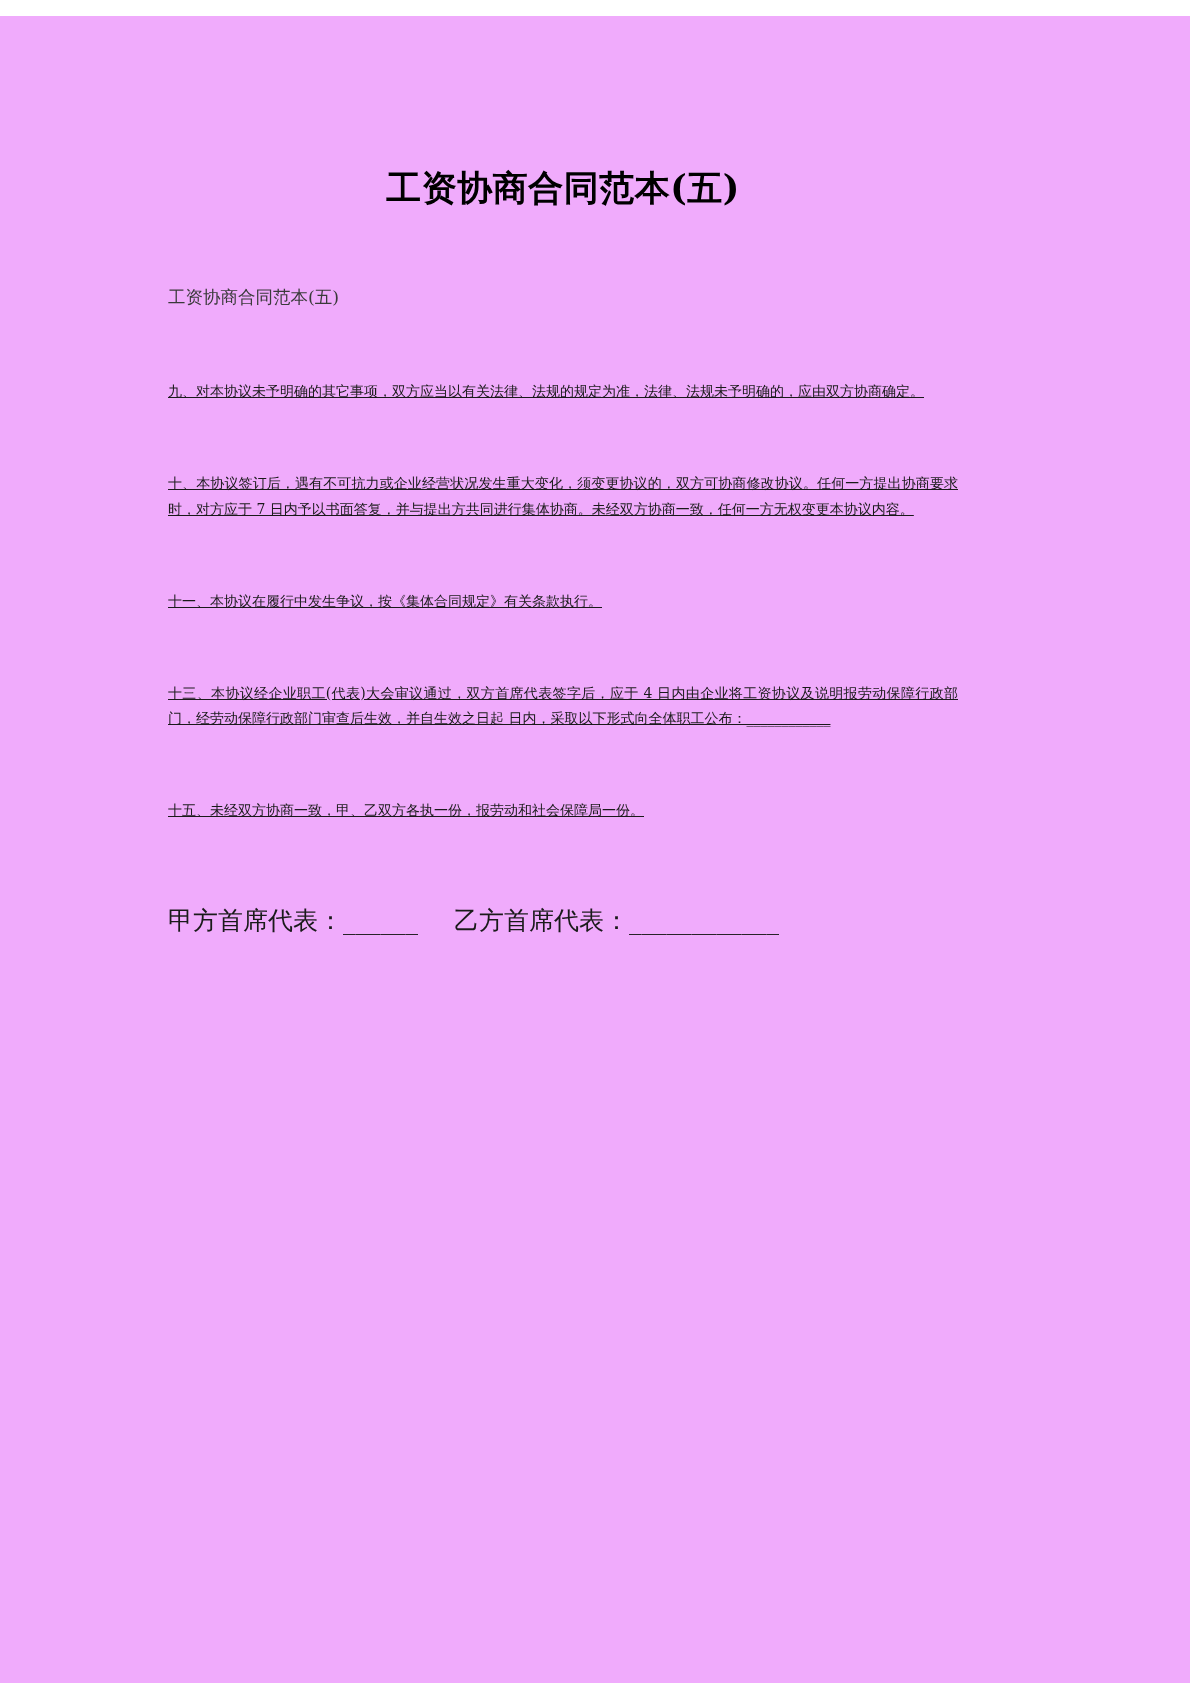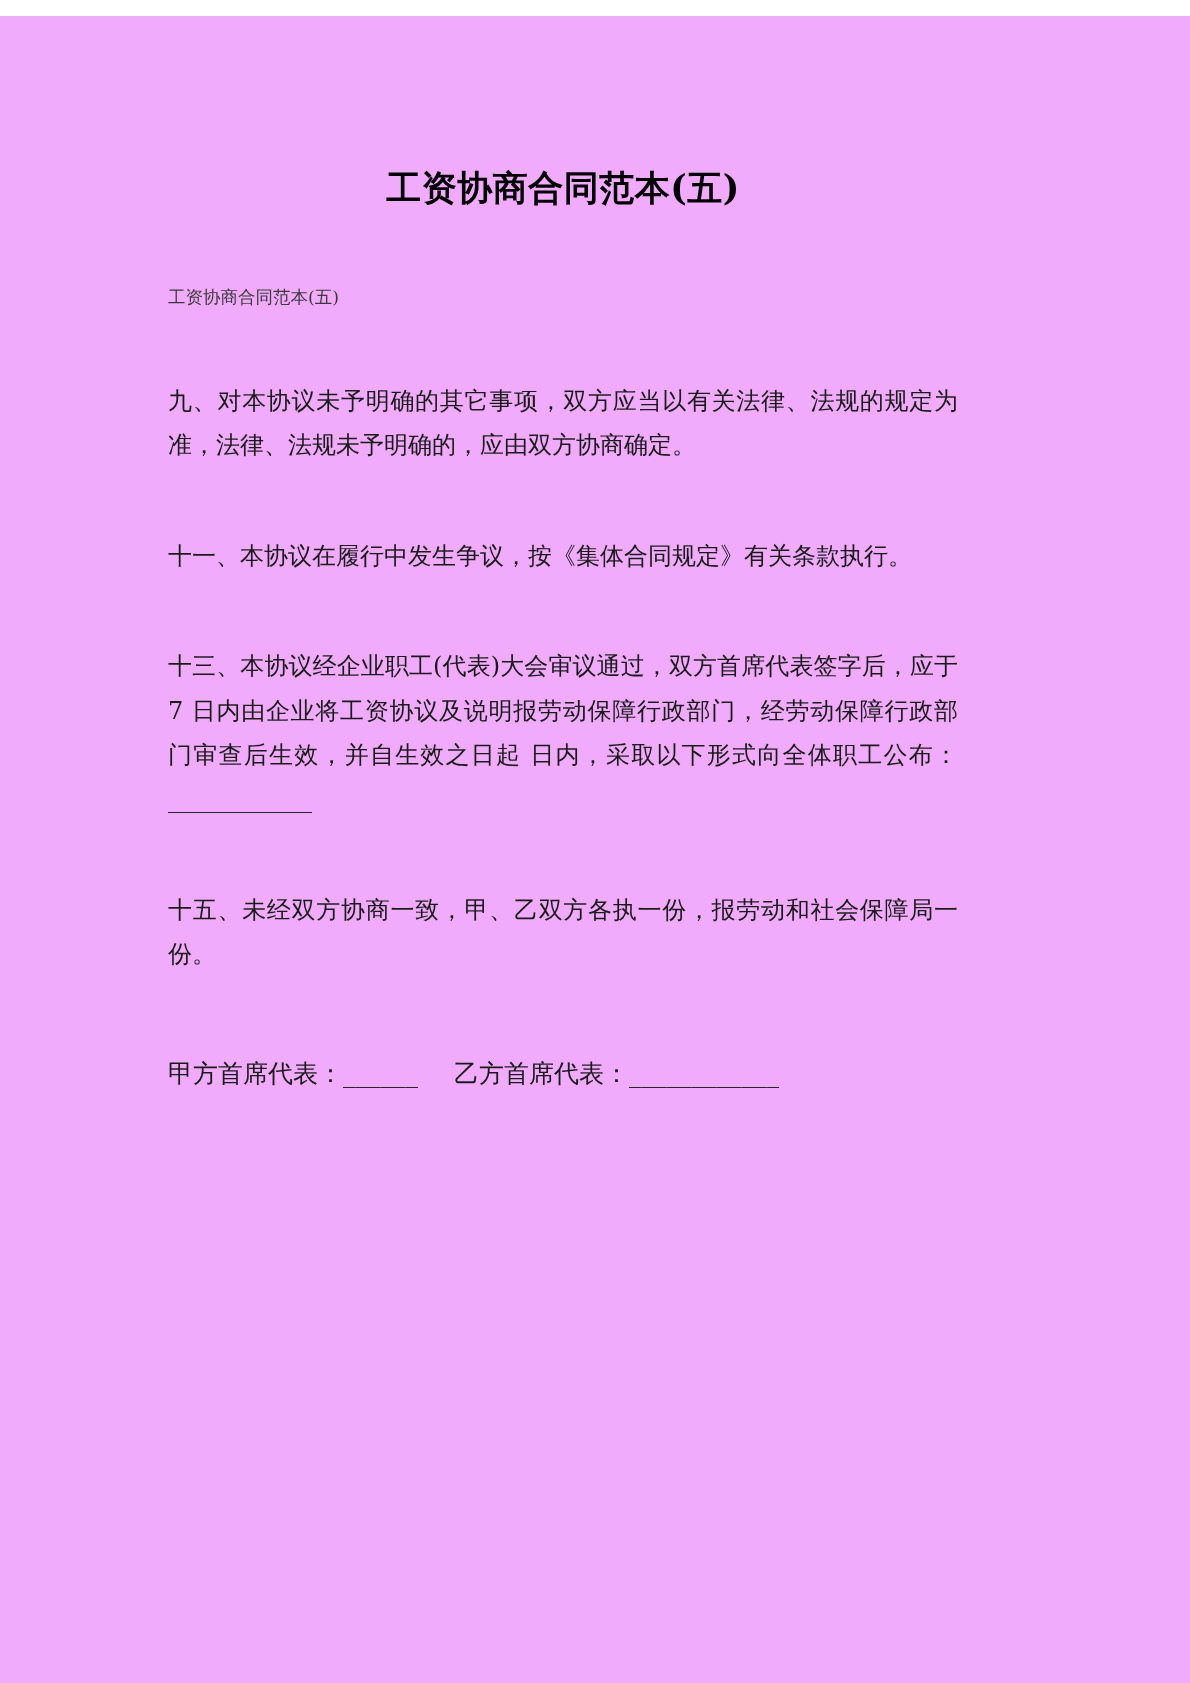--- a/index.html
+++ b/index.html
@@ -41,25 +41,26 @@
     margin: 0;
     padding-top: 72px;
     font-size: 17.5px;
     font-weight: 400;
     line-height: 1.7;
     color: #3a3a3a;
   }
   .clause {
     margin: 0;
     padding-top: 66px;
-    font-size: 24px;
+    font-size: 14px;
     line-height: 1.85;
     text-align: justify;
     text-justify: inter-ideograph;
     color: #1a1a1a;
+    text-decoration: underline;
   }
   .signature {
     margin: 0;
     padding-top: 74px;
     font-size: 25px;
     line-height: 1.85;
     color: #1a1a1a;
   }
   .sig-gap {
     display: inline-block;
@@ -71,25 +72,26 @@
 
 <div class="page">
   <div class="content">
 
     <h1 class="doc-title">工资协商合同范本(五)</h1>
 
     <p class="subtitle">工资协商合同范本(五)</p>
 
     <p class="clause">九、对本协议未予明确的其它事项，双方应当以有关法律、法规的规定为准，法律、法规未予明确的，应由双方协商确定。</p>
 
+    <p class="clause">十、本协议签订后，遇有不可抗力或企业经营状况发生重大变化，须变更协议的，双方可协商修改协议。任何一方提出协商要求时，对方应于 7 日内予以书面答复，并与提出方共同进行集体协商。未经双方协商一致，任何一方无权变更本协议内容。</p>
 
     <p class="clause">十一、本协议在履行中发生争议，按《集体合同规定》有关条款执行。</p>
 
 
-    <p class="clause">十三、本协议经企业职工(代表)大会审议通过，双方首席代表签字后，应于 7 日内由企业将工资协议及说明报劳动保障行政部门，经劳动保障行政部门审查后生效，并自生效之日起 日内，采取以下形式向全体职工公布：____________</p>
+    <p class="clause">十三、本协议经企业职工(代表)大会审议通过，双方首席代表签字后，应于 4 日内由企业将工资协议及说明报劳动保障行政部门，经劳动保障行政部门审查后生效，并自生效之日起 日内，采取以下形式向全体职工公布：____________</p>
 
 
     <p class="clause">十五、未经双方协商一致，甲、乙双方各执一份，报劳动和社会保障局一份。</p>
 
     <p class="signature">
       <span>甲方首席代表：______</span>
       <span class="sig-gap"></span>
       <span>乙方首席代表：____________</span>
     </p>
 

